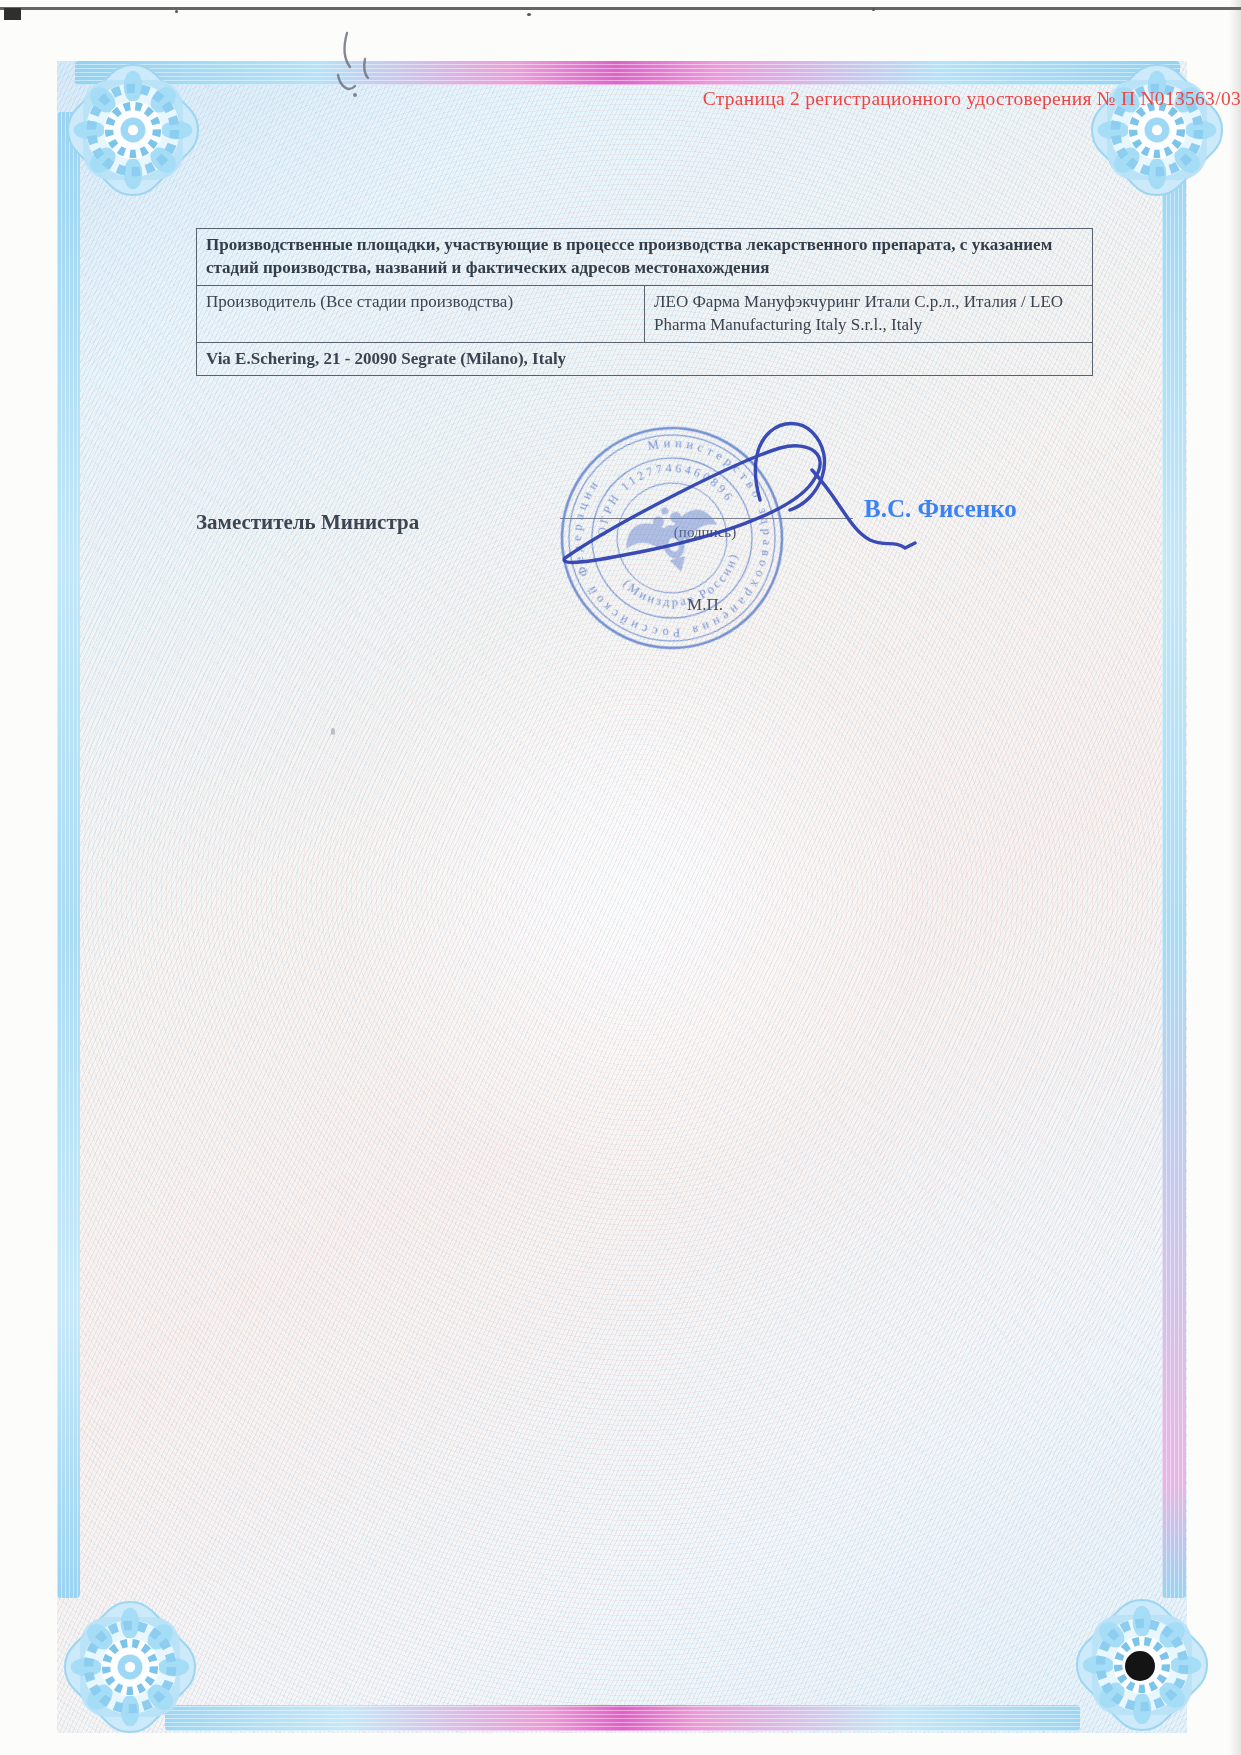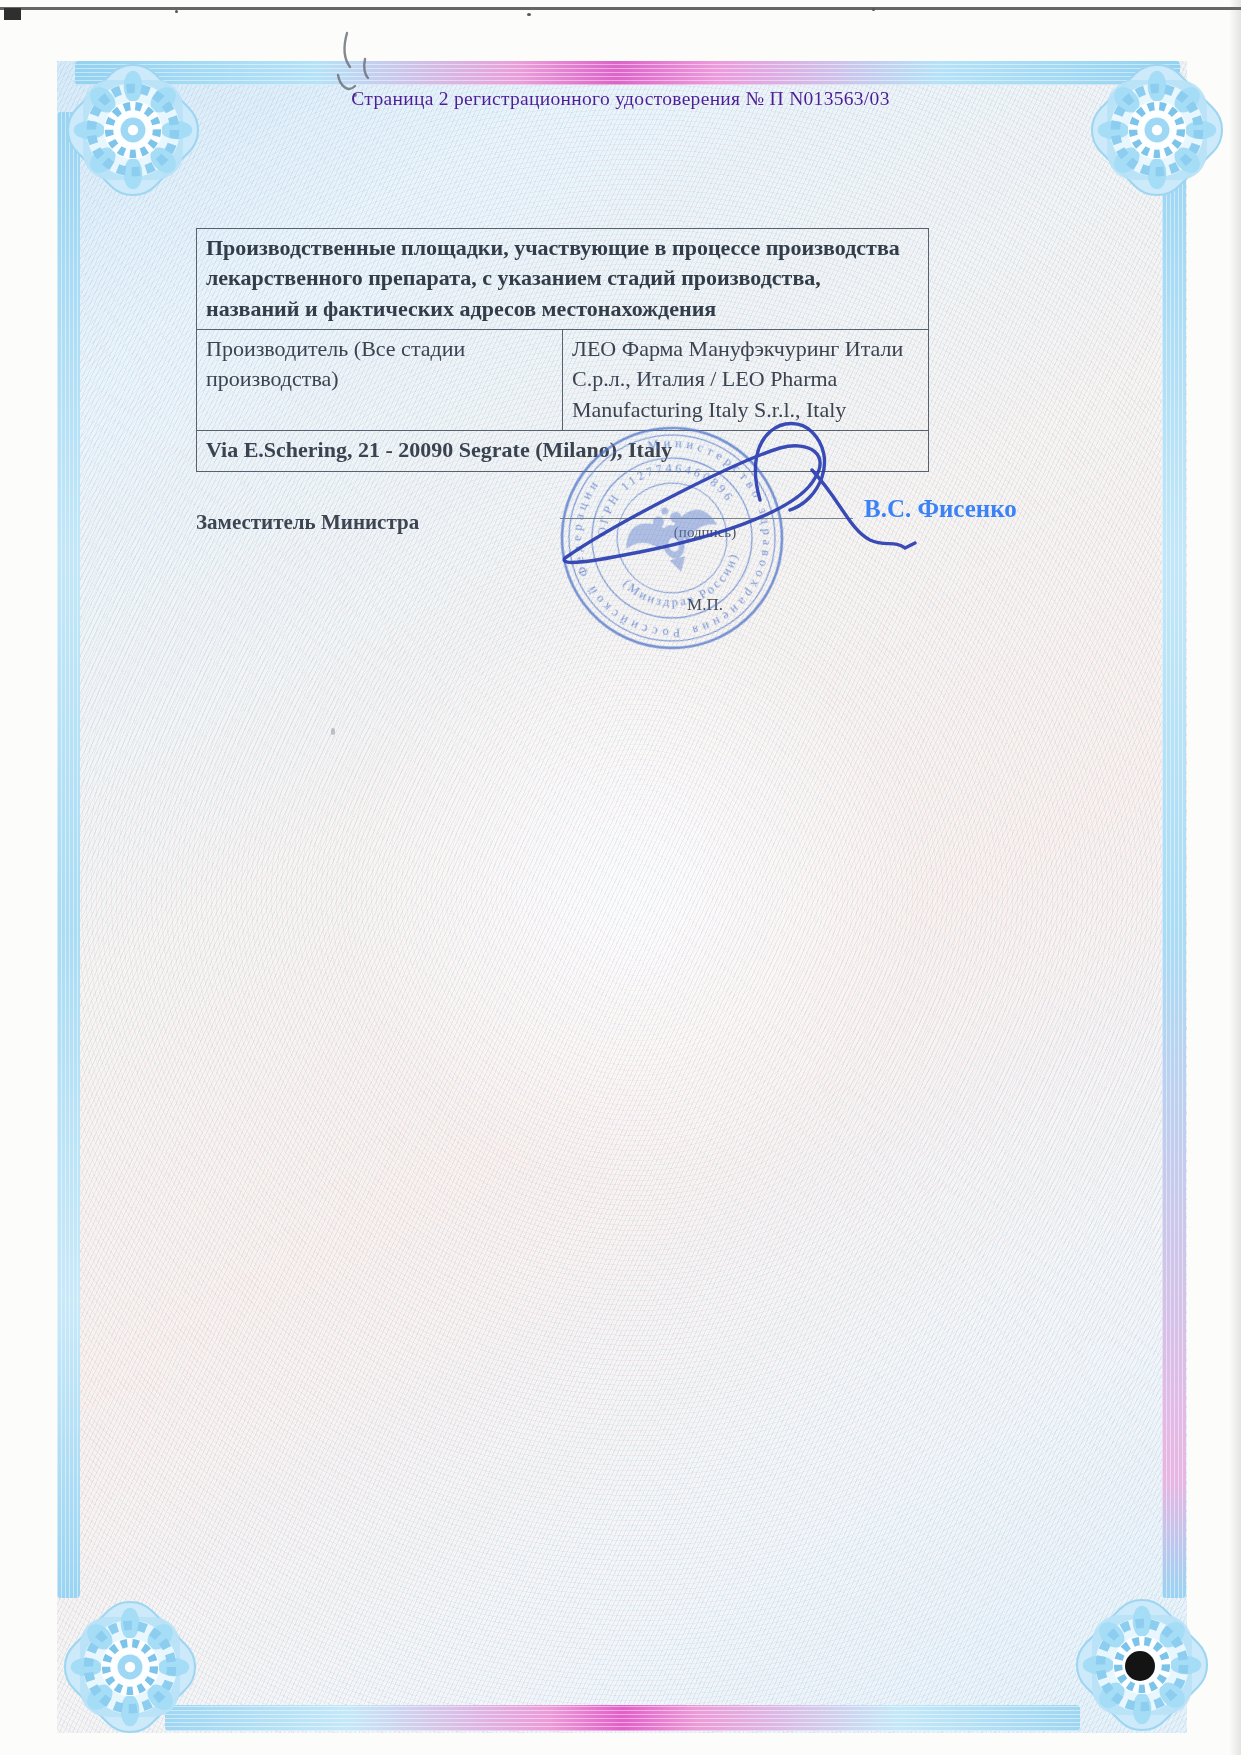--- a/index.html
+++ b/index.html
@@ -34,27 +34,27 @@
       linear-gradient(90deg,#9ed6f2 0%,#c4e8f8 20%,#ec9bd8 42%,#e25fc8 50%,#ec9bd8 58%,#c4e8f8 80%,#9ed6f2 100%);}
   .band-left{left:57px;top:112px;width:23px;height:1486px;
     background:repeating-linear-gradient(90deg, rgba(255,255,255,.45) 0 1px, rgba(255,255,255,0) 1px 4px),
       linear-gradient(180deg,#9ad4f2 0%,#c3e7f8 30%,#aadcf4 55%,#c9e9f9 80%,#9ad4f2 100%);}
   .band-right{left:1162px;top:112px;width:24px;height:1486px;
     background:repeating-linear-gradient(90deg, rgba(255,255,255,.45) 0 1px, rgba(255,255,255,0) 1px 4px),
       linear-gradient(180deg,#9ad4f2 0%,#c3e7f8 30%,#aadcf4 55%,#e8b6e3 92%,#9ad4f2 100%);}
   .rosette{position:absolute;width:156px;height:166px;}
   
   .page-header{
-    position:absolute;left:0;top:88px;width:1241px;text-align:center;
-    font-size:19.5px;color:#4c1d95;letter-spacing:.3px;
+    position:absolute;left:0;top:88px;width:1241px;text-align:right;
+    font-size:19.5px;color:#ef4444;letter-spacing:.3px;
   }
   table.sites{
-    position:absolute;left:196px;top:228px;width:733px;
+    position:absolute;left:196px;top:228px;width:897px;
     border-collapse:collapse;table-layout:fixed;
-    font-size:22px;color:#3c4350;
+    font-size:17px;color:#3c4350;
   }
   table.sites td{border:1.4px solid #58626e;vertical-align:top;padding:4px 10px 5px 9px;line-height:1.38;}
   td.cell-header{font-weight:bold;color:#333c49;}
   td.cell-producer-label{width:507px;}
   td.cell-address{padding-top:7px;padding-bottom:13px;font-weight:bold;}
   .official-title{position:absolute;left:196px;top:510px;font-size:21px;font-weight:bold;color:#3d4552;}
   .official-name{position:absolute;left:864px;top:495px;font-size:25px;font-weight:bold;color:#3b82f6;}
   .sig-line{position:absolute;left:560px;top:518px;width:293px;height:1px;background:#7a828c;}
   .sig-caption{position:absolute;left:595px;top:524px;width:220px;text-align:center;font-size:15px;color:#4a5260;}
   .seal-caption{position:absolute;left:640px;top:554px;width:130px;text-align:center;font-size:17px;color:#434b57;margin-top:41px;}

